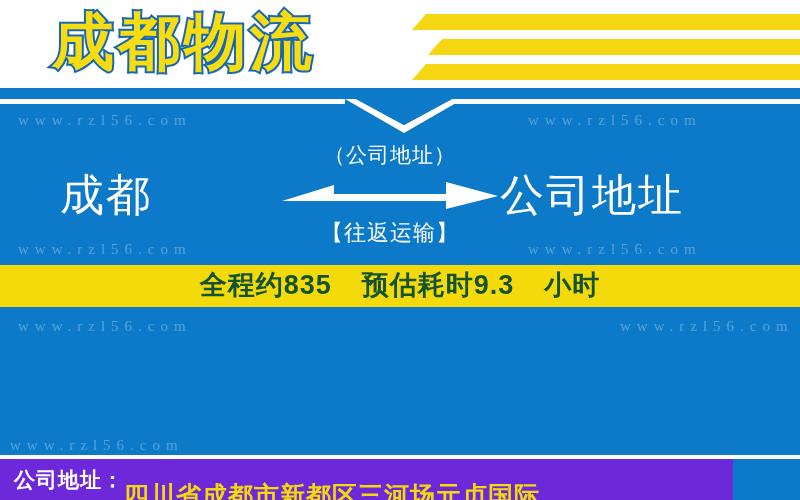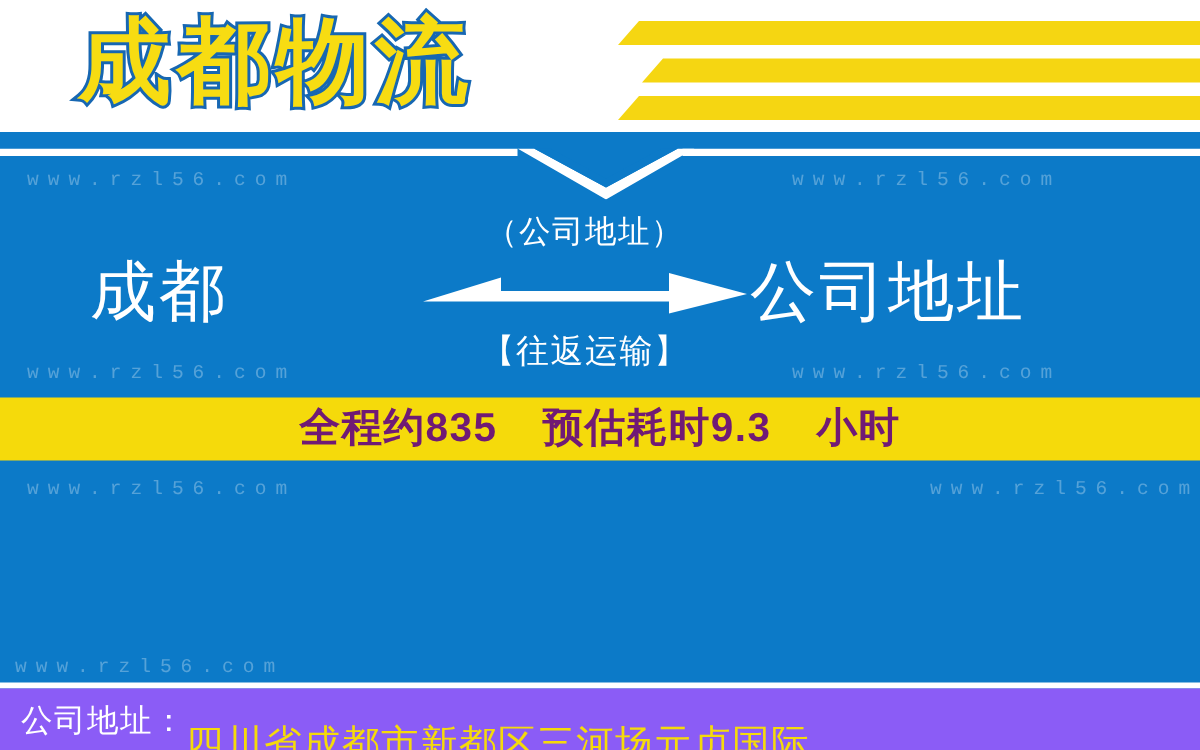--- a/index.html
+++ b/index.html
@@ -112,21 +112,21 @@
     width: 800px; height: 42px;
     background: #F5DA0B;
     display: flex;
     align-items: center;
     justify-content: center;
   }
   .stats-inner {
     display: flex;
     align-items: baseline;
     gap: 30px;
-    color: #701a75;
+    color: #14532d;
     font-size: 27px;
     font-weight: bold;
     letter-spacing: 1px;
     white-space: nowrap;
     transform: translateY(-1px);
   }
   .stats-seg { display: inline-block; }
 
   
   .blue-lower {
@@ -153,49 +153,50 @@
   
   .bottom-rule {
     position: absolute;
     left: 0; top: 455px;
     width: 800px; height: 4px;
     background: #ffffff;
   }
   .address-bar {
     position: absolute;
     left: 0; top: 459px;
-    width: 800px; height: 41px;
-    background: #8b5cf6;
+    width: 733px; height: 41px;
+    background: #6d28d9;
     display: flex;
     align-items: center;
+    font-weight: bold;
   }
   .addr-label {
     margin-left: 14px;
     font-size: 21px;
     color: #ffffff;
     letter-spacing: 1px;
     white-space: nowrap;
   }
   .addr-value {
     font-size: 25px;
     color: #F5DA0B;
     letter-spacing: 1px;
     white-space: nowrap;
     margin-top: 32px;
   }
 
   
   .wm {
     position: absolute;
-    font-size: 13px;
+    font-size: 15px;
     letter-spacing: 6px;
     color: rgba(255,255,255,0.30);
     white-space: nowrap;
     pointer-events: none;
-    font-family: Liberation Mono, monospace;
+    font-family: Liberation Serif, serif;
   }
 </style>
 </head>
 <body>
 
 <div id="poster">
 
   <div class="header">
 
     <div class="brand-title">成都物流</div>

